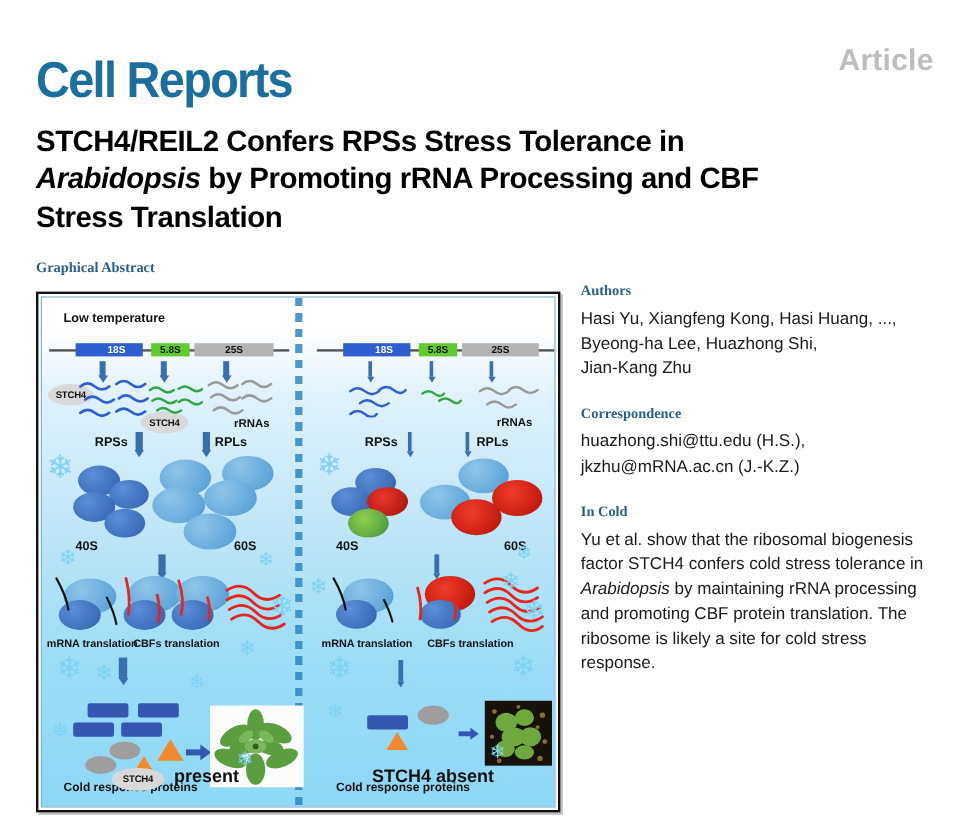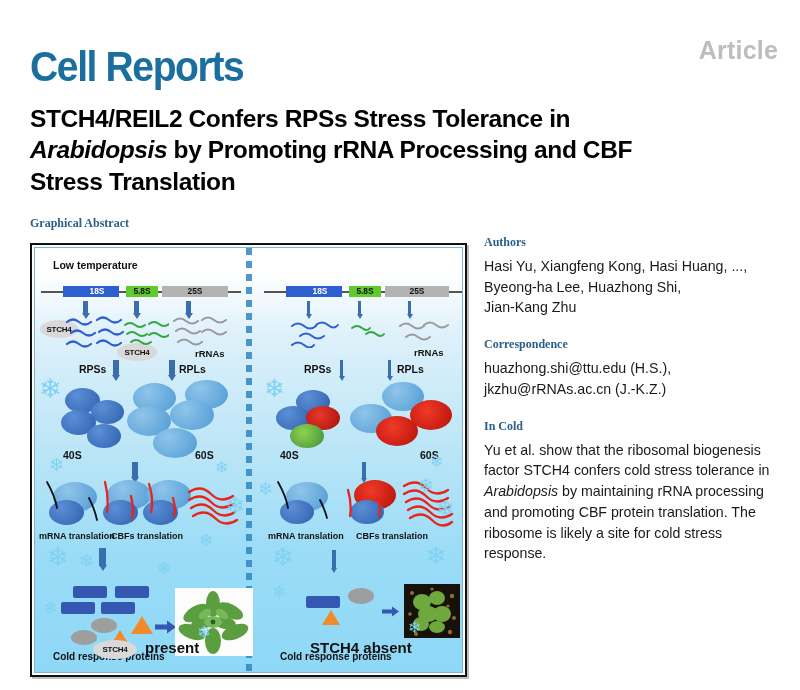--- a/index.html
+++ b/index.html
@@ -497,21 +497,21 @@
         <span>Hasi Yu, Xiangfeng Kong, Hasi Huang, ...,</span><br>
         <span>Byeong-ha Lee, Huazhong Shi,</span><br>
         <span>Jian-Kang Zhu</span>
       </div>
     </div>
 
     <div class="blk">
       <div class="sec-head">Correspondence</div>
       <div class="body-text">
         <span>huazhong.shi@ttu.edu (H.S.),</span><br>
-        <span>jkzhu@rRNAs.ac.cn (J.-K.Z.)</span>
+        <span>jkzhu@mRNA.ac.cn (J.-K.Z.)</span>
       </div>
     </div>
 
     <div class="blk">
       <div class="sec-head">In Cold</div>
       <div class="body-text"><span>Yu et al. show that the ribosomal biogenesis factor STCH4 confers cold stress tolerance in </span><i>Arabidopsis</i><span> by maintaining rRNA processing and promoting CBF protein translation. The ribosome is likely a site for cold stress response.</span></div>
     </div>
 
   </div>
 

